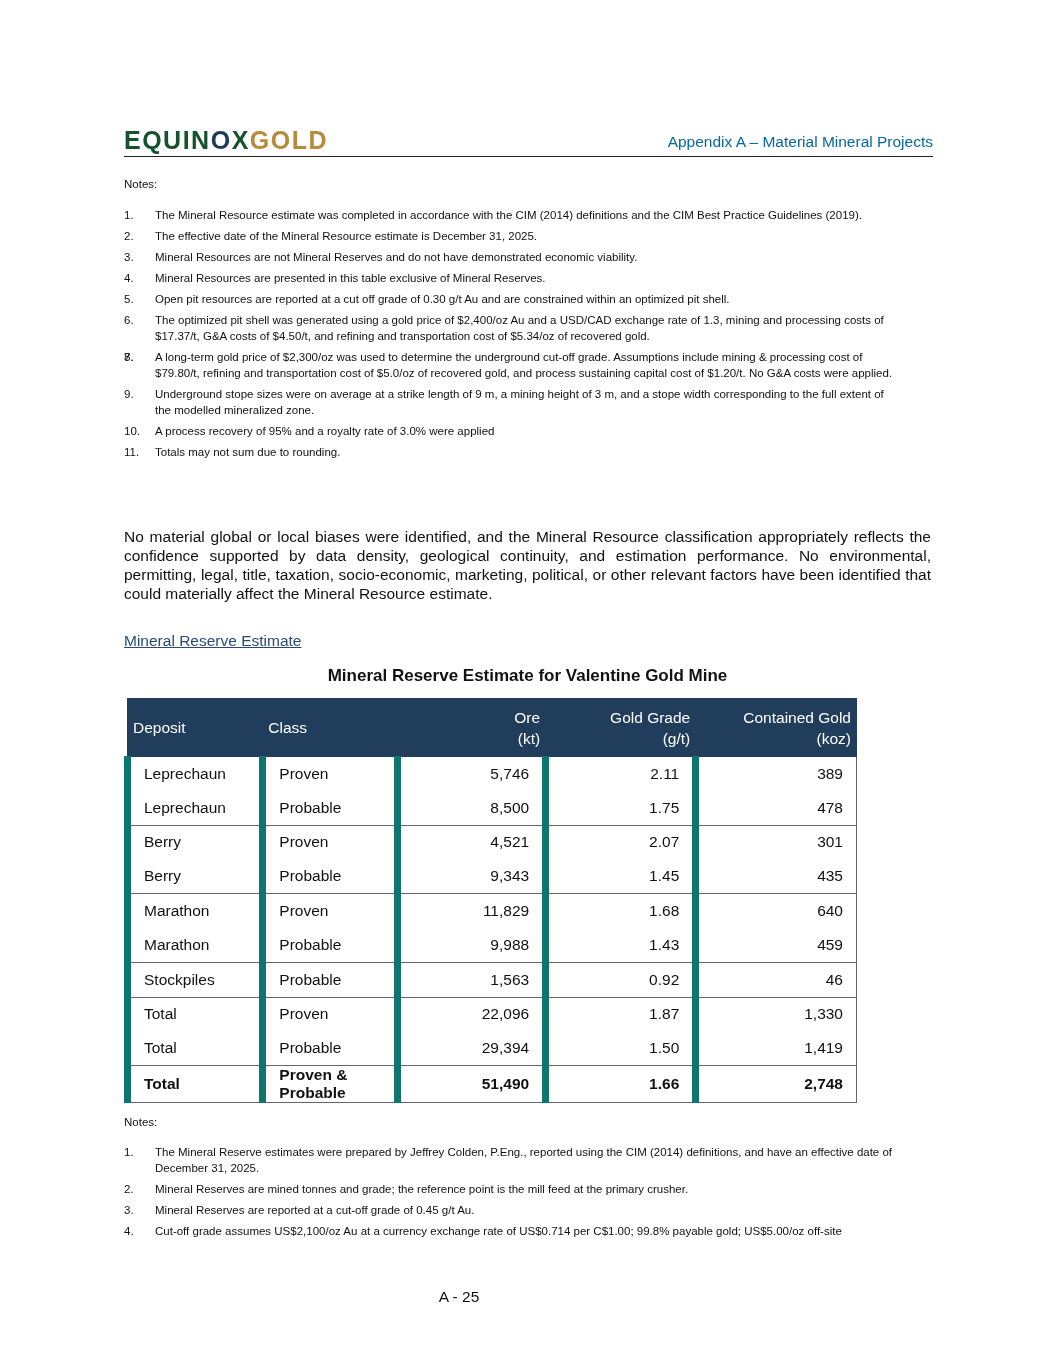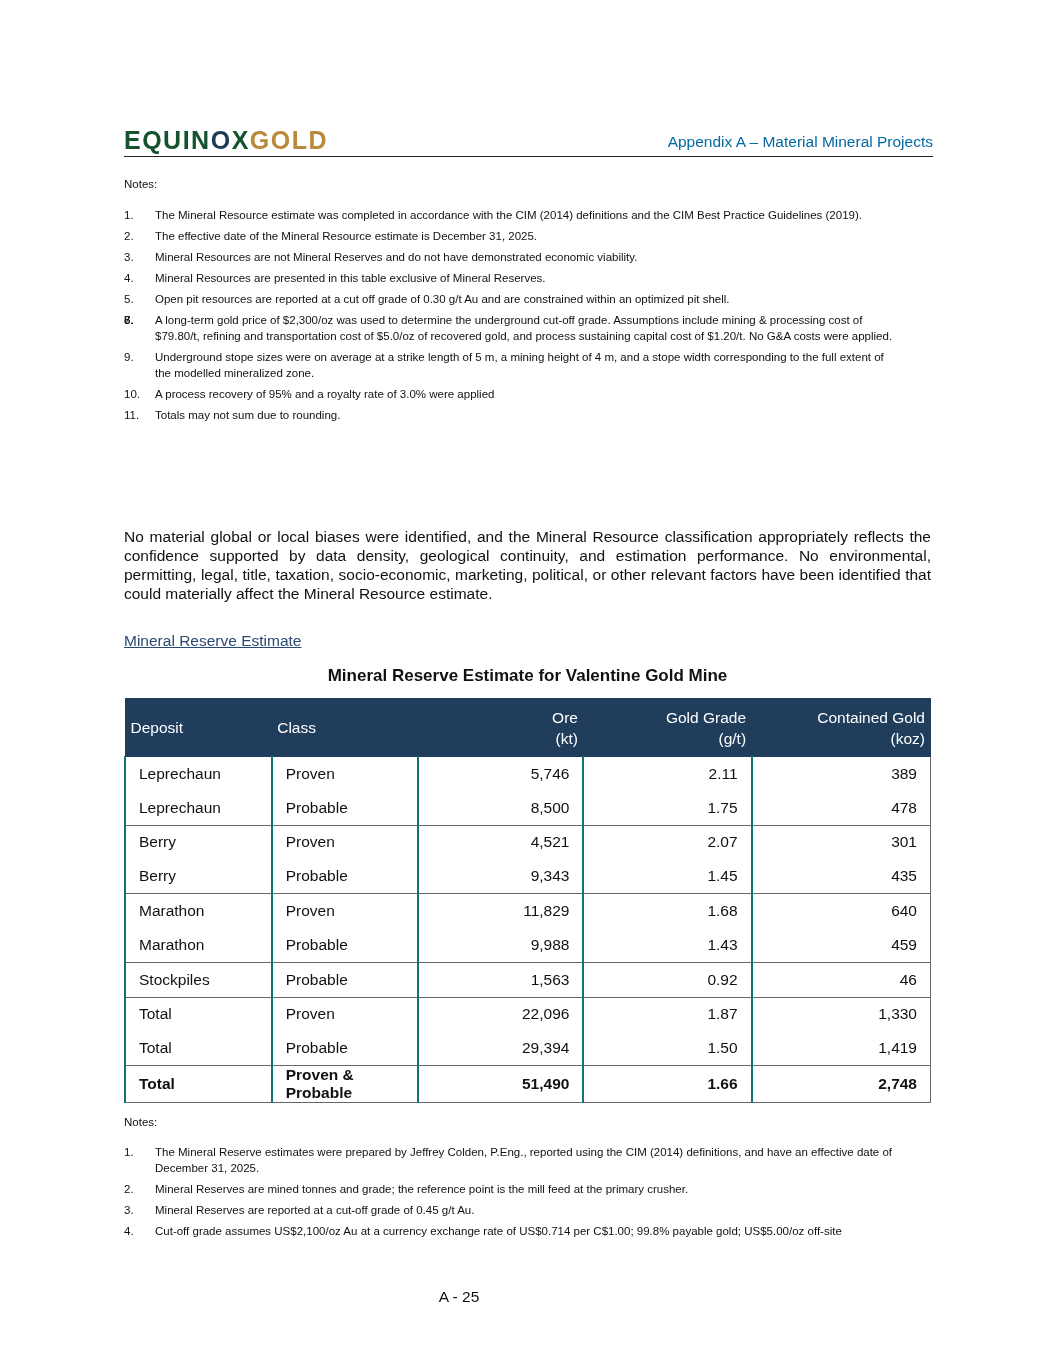--- a/index.html
+++ b/index.html
@@ -10,26 +10,26 @@
   .logo .o { color: #1f3a57; }
   .logo .gold { color: #b88a3a; }
   .header-title { position: absolute; right: 0; top: 7px; font-size: 15.5px; color: #0369a1; text-align: center; }
   .notes-label { position: absolute; left: 124px; font-size: 11.5px; color: #111; }
   ol.notes { position: absolute; left: 124px; width: 775px; margin: 0; padding: 0; list-style: none; font-size: 11.5px; line-height: 16px; color: #111; }
   ol.notes li { position: relative; padding-left: 31px; margin-bottom: 5px; }
   ol.notes li .num { position: absolute; left: 0; top: 0; }
   .para { position: absolute; left: 124px; top: 527px; width: 807px; font-size: 15.5px; line-height: 19px; text-align: justify; color: #111; }
   .link { position: absolute; left: 124px; top: 632px; font-size: 15.5px; color: #2a4a73; text-decoration: underline; }
   .caption { position: absolute; left: 124px; top: 666px; width: 807px; text-align: center; font-size: 17px; font-weight: bold; color: #111; }
-  table.res { position: absolute; left: 124px; top: 698px; width: 807px; border-collapse: collapse; font-size: 15.5px; color: #111; }
+  table.res { position: absolute; left: 124px; top: 698px; width: 733px; border-collapse: collapse; font-size: 15.5px; color: #111; }
   table.res th { background: #203d5c; color: #ffffff; font-weight: normal; height: 57px; padding: 0 5px; border: 1px solid #203d5c; border-left: 1px solid #555; line-height: 21px; vertical-align: middle; }
   table.res th:first-child { border-left: 1px solid #203d5c; }
   table.res th.l { text-align: left; }
   table.res th.r { text-align: right; }
-  table.res td { height: 33.8px; padding: 0 13px; border-left: 2px solid #0f766e; border-right: 1px solid #666; vertical-align: middle; margin-left: 20px; }
+  table.res td { height: 33.8px; padding: 0 13px; border-left: 7px solid #0f766e; border-right: 1px solid #666; vertical-align: middle; margin-left: 20px; }
   table.res td.r { text-align: right; }
   table.res tr.grp-start td { border-top: 1px solid #666; }
   table.res tr.last td { border-bottom: 1px solid #666; font-weight: bold; }
   .c1 { width: 137px; } .c2 { width: 137px; } .c3 { width: 154px; } .c4 { width: 157px; } .c5 { width: 167px; }
   .footer { position: absolute; left: 0; width: 918px; top: 1288px; text-align: center; font-size: 15.5px; color: #111; }
 </style>
 </head>
 <body>
 
 <div class="header">
@@ -39,24 +39,24 @@
   <div class="header-title">Appendix A – Material Mineral Projects</div>
 </div>
 
 <div class="notes-label" style="top:178px;">Notes:</div>
 <ol class="notes" style="top:207px;">
   <li><span class="num">1.</span><span>The Mineral Resource estimate was completed in accordance with the CIM (2014) definitions and the CIM Best Practice Guidelines (2019).</span></li>
   <li><span class="num">2.</span><span>The effective date of the Mineral Resource estimate is December 31, 2025.</span></li>
   <li><span class="num">3.</span><span>Mineral Resources are not Mineral Reserves and do not have demonstrated economic viability.</span></li>
   <li><span class="num">4.</span><span>Mineral Resources are presented in this table exclusive of Mineral Reserves.</span></li>
   <li><span class="num">5.</span><span>Open pit resources are reported at a cut off grade of 0.30 g/t Au and are constrained within an optimized pit shell.</span></li>
-  <li><span class="num">6.</span></li>
+  <li><span class="num">6.</span><span>The optimized pit shell was generated using a gold price of $2,400/oz Au and a USD/CAD exchange rate of 1.3, mining and processing costs of $17.37/t, G&amp;A costs of $4.50/t, and refining and transportation cost of $5.34/oz of recovered gold.</span></li>
   <li><span class="num">7.</span></li>
   <li><span class="num">8.</span><span>A long-term gold price of $2,300/oz was used to determine the underground cut-off grade. Assumptions include mining &amp; processing cost of $79.80/t, refining and transportation cost of $5.0/oz of recovered gold, and process sustaining capital cost of $1.20/t. No G&amp;A costs were applied.</span></li>
-  <li><span class="num">9.</span><span>Underground stope sizes were on average at a strike length of 5 m, a mining height of 4 m, and a stope width corresponding to the full extent of the modelled mineralized zone.</span></li>
+  <li><span class="num">9.</span><span>Underground stope sizes were on average at a strike length of 9 m, a mining height of 3 m, and a stope width corresponding to the full extent of the modelled mineralized zone.</span></li>
   <li><span class="num">10.</span><span>A process recovery of 95% and a royalty rate of 3.0% were applied</span></li>
   <li><span class="num">11.</span><span>Totals may not sum due to rounding.</span></li>
 </ol>
 
 <div class="para">No material global or local biases were identified, and the Mineral Resource classification appropriately reflects the confidence supported by data density, geological continuity, and estimation performance. No environmental, permitting, legal, title, taxation, socio-economic, marketing, political, or other relevant factors have been identified that could materially affect the Mineral Resource estimate.</div>
 
 <a class="link">Mineral Reserve Estimate</a>
 
 <div class="caption">Mineral Reserve Estimate for Valentine Gold Mine</div>
 

